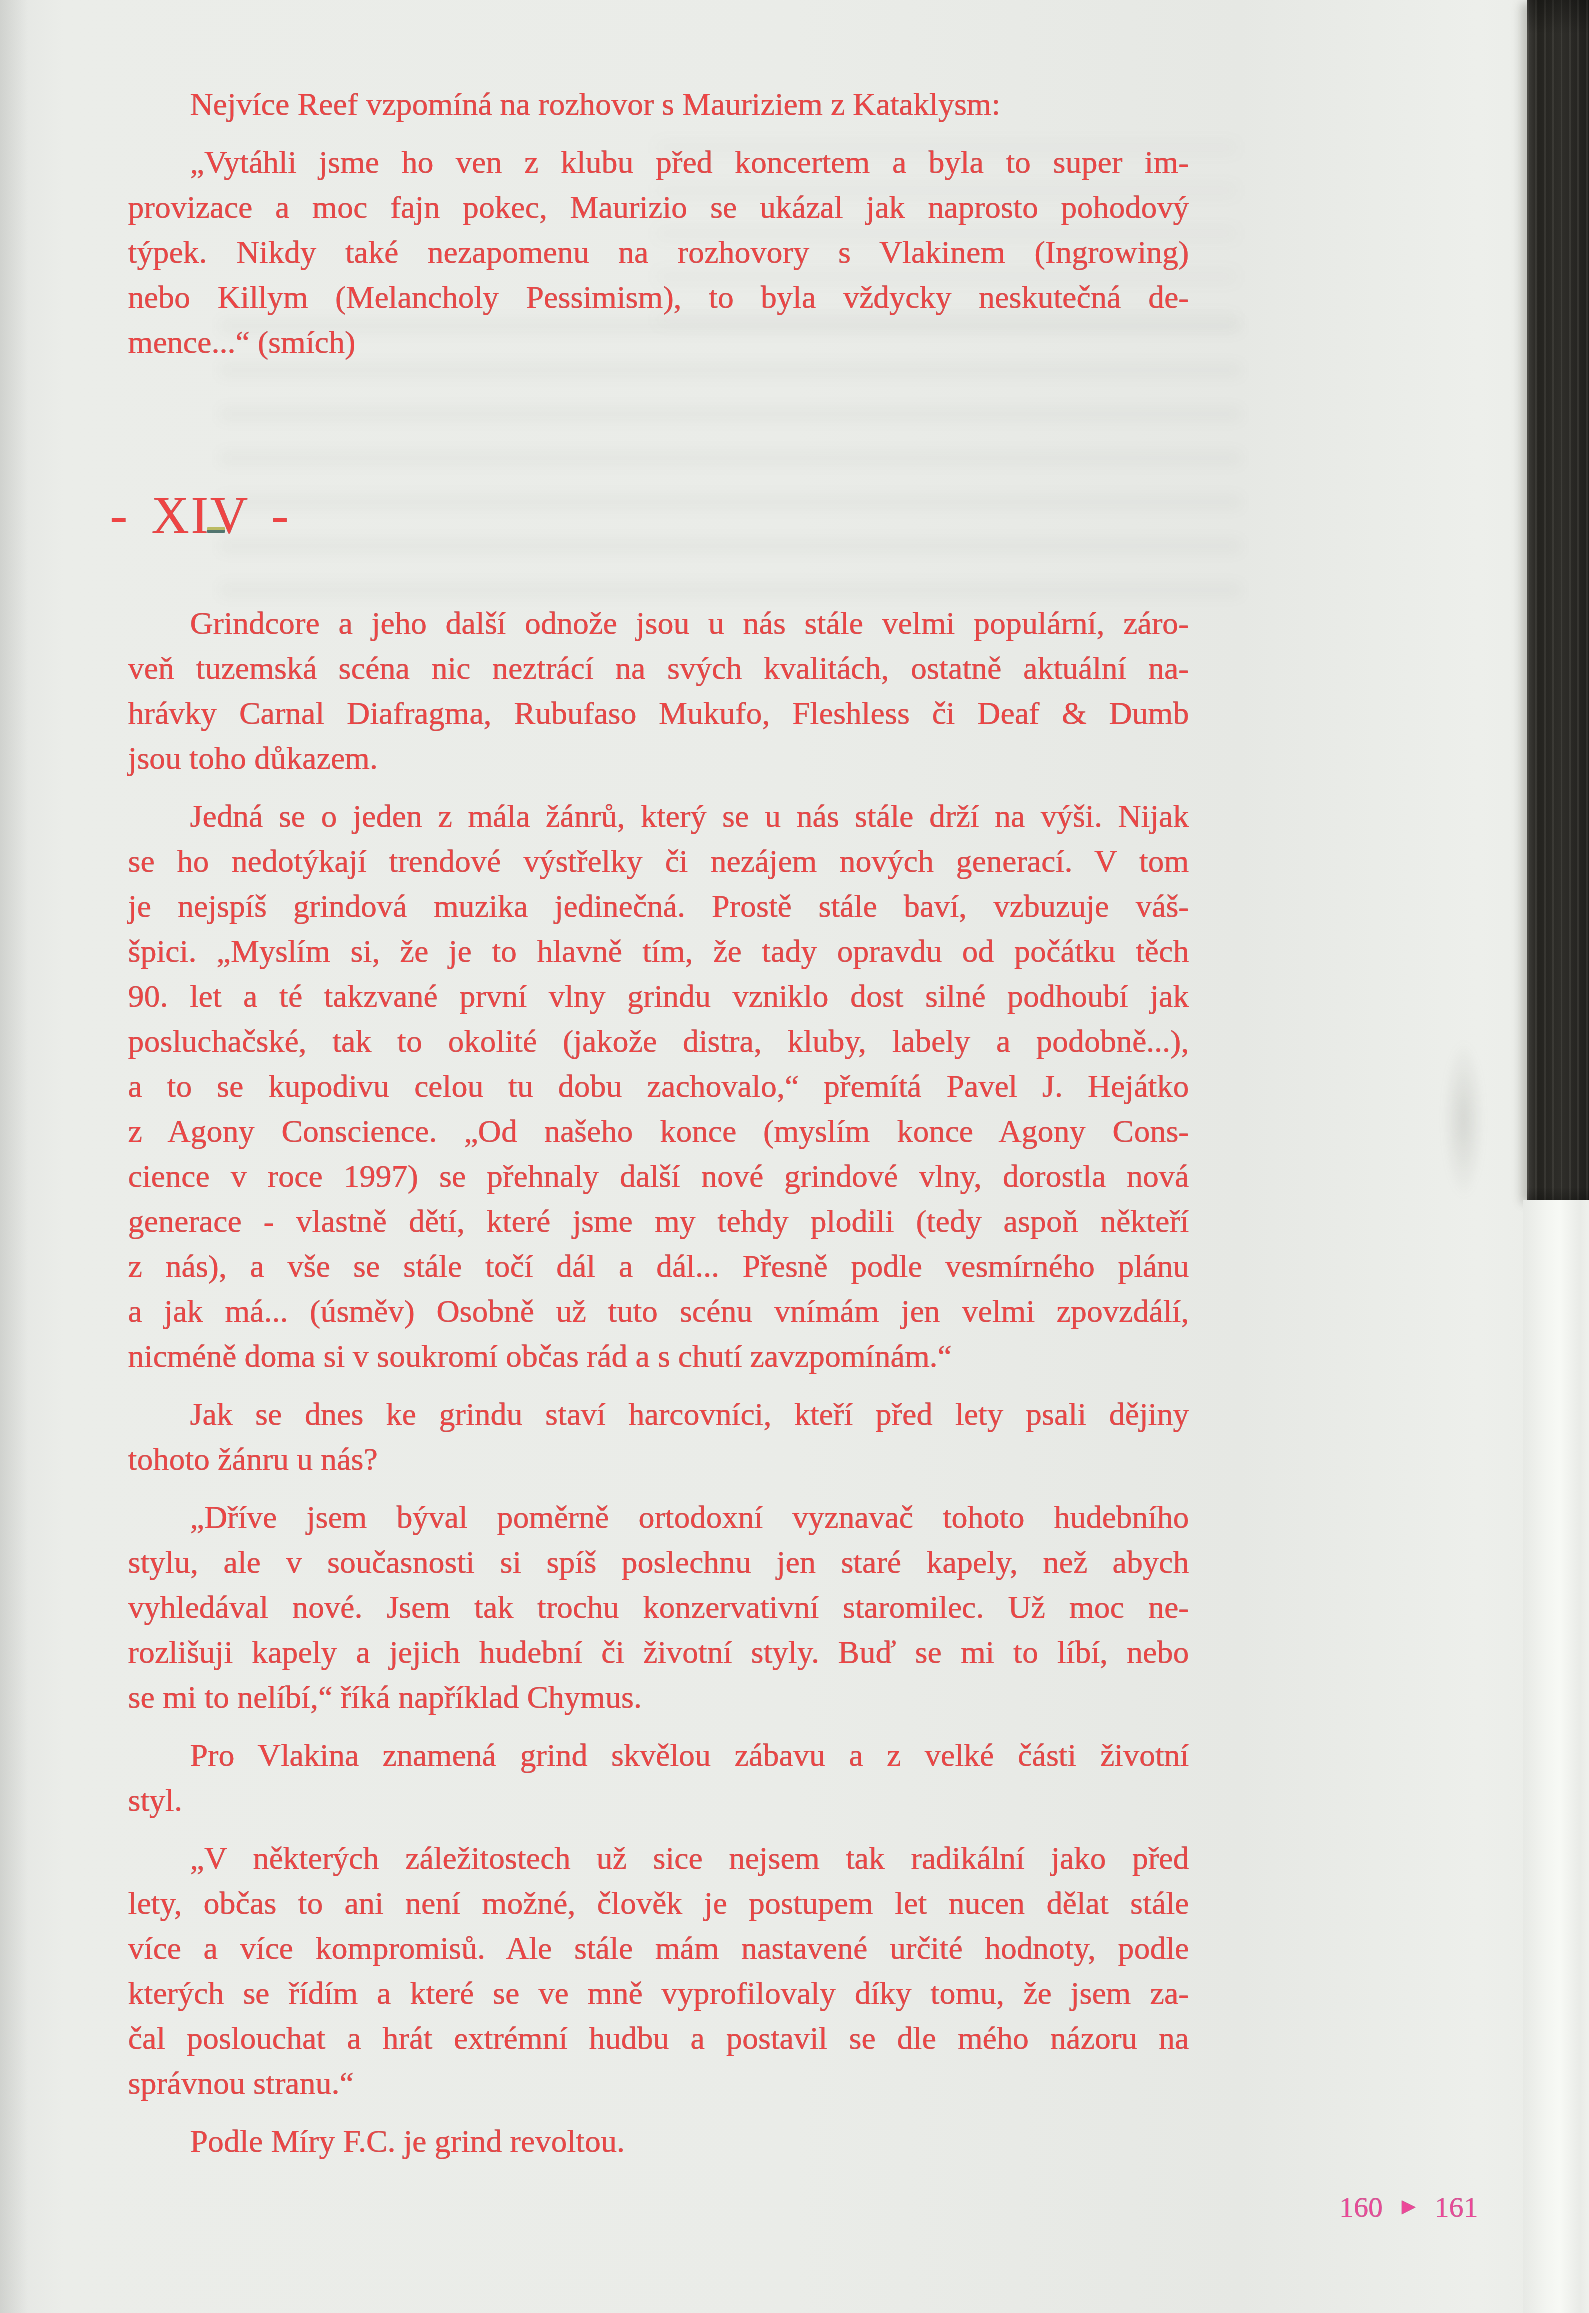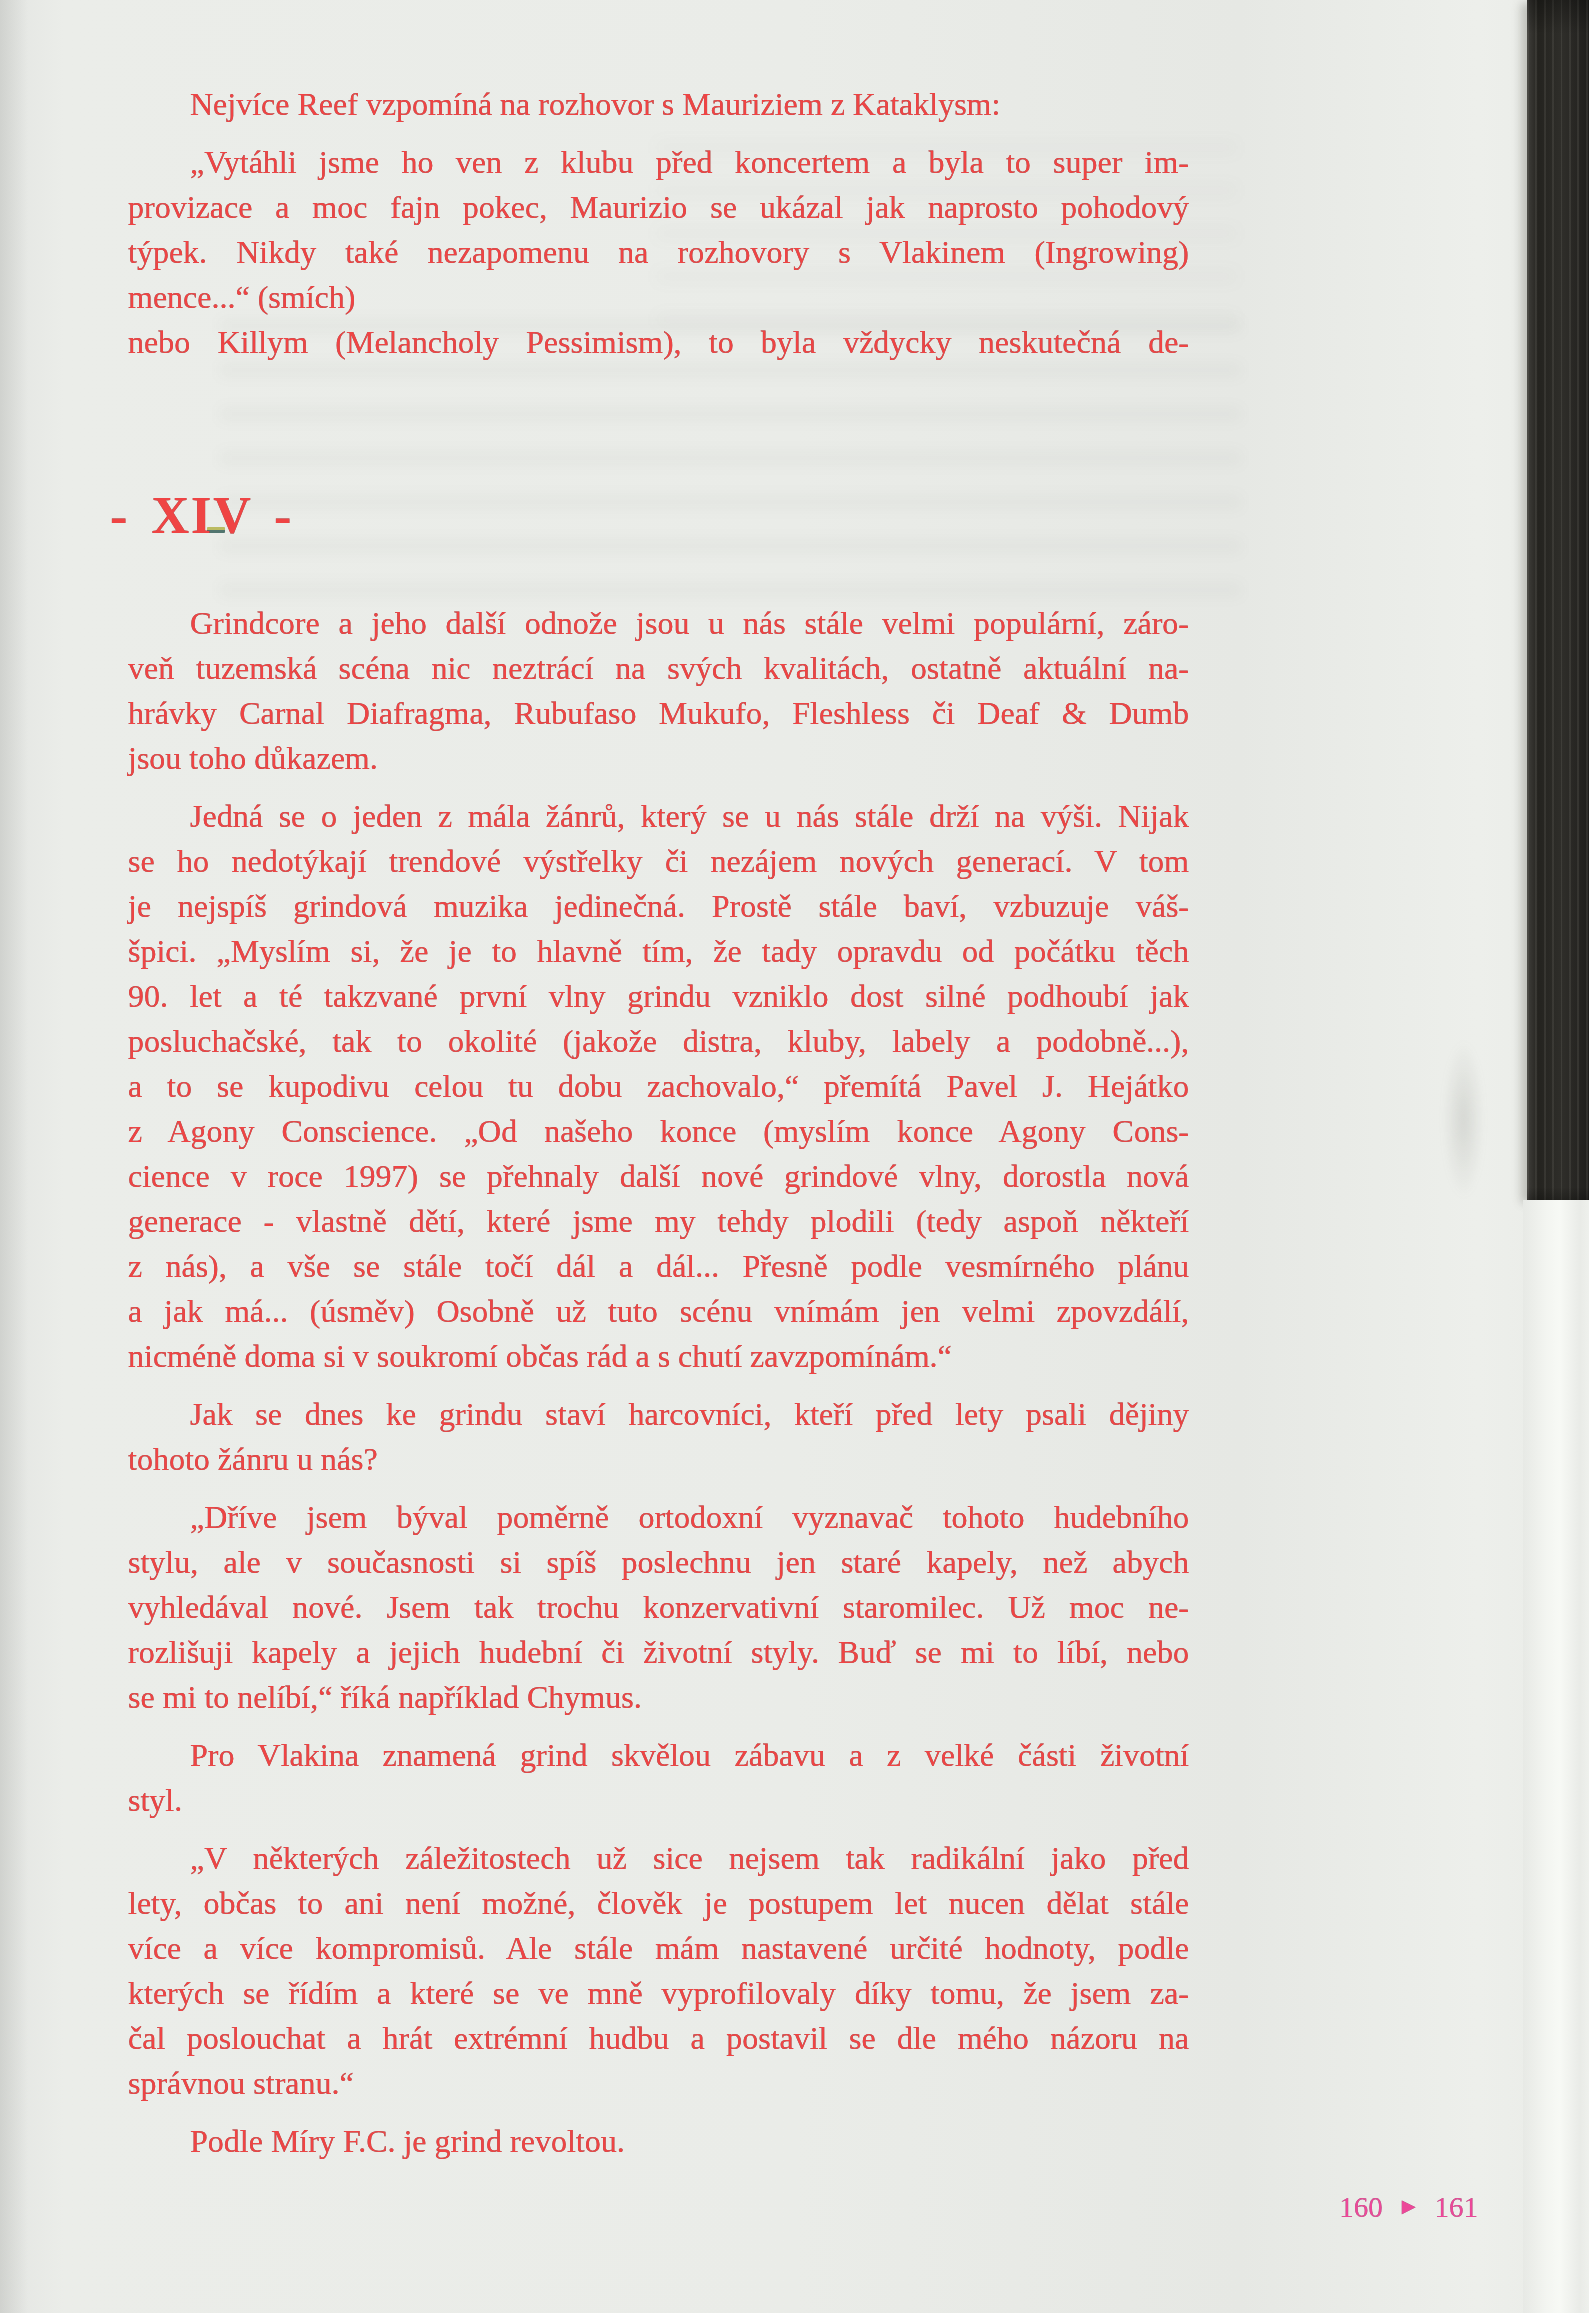--- a/index.html
+++ b/index.html
@@ -52,21 +52,21 @@
   .text-col{
     position:absolute; left:128px; top:82px; width:1061px;
     color:#ef4444; font-size:32px; line-height:45px;
     text-shadow:0 0 0.6px rgba(30,30,30,0.65);
   }
   .para{ margin:0 0 13px 0; }
   .line{ text-align:justify; text-align-last:justify; hyphens:none; }
   .line.end{ text-align-last:auto; }
   .line.first{ text-indent:62px; }
   .heading{
-    font-size:52px; line-height:62px; font-weight:700;
+    font-size:52px; line-height:62px; font-weight:400;
     letter-spacing:1.9px; word-spacing:7.5px;
     margin:120px 0 54px -18px;
   }
   .footer{
     position:absolute; top:2191px; right:112px;
     display:flex; align-items:center; gap:19px;
     color:#ec4899; font-size:29px; line-height:32px;
     text-shadow:0 0 0.6px rgba(30,30,30,0.6);
   }
   .footer .tri{ font-size:18px; line-height:32px; transform:translateY(-0.9px); }
@@ -83,22 +83,22 @@
 <div class="scan-artifact"></div>
 
 <div class="text-col">
     <div class="para">
       <div class="line first end">Nejvíce Reef vzpomíná na rozhovor s Mauriziem z Kataklysm:</div>
     </div>
     <div class="para">
       <div class="line first">„Vytáhli jsme ho ven z klubu před koncertem a byla to super im-</div>
       <div class="line">provizace a moc fajn pokec, Maurizio se ukázal jak naprosto pohodový</div>
       <div class="line">týpek. Nikdy také nezapomenu na rozhovory s Vlakinem (Ingrowing)</div>
+      <div class="line">nebo Killym (Melancholy Pessimism), to byla vždycky neskutečná de-</div>
       <div class="line end">mence...“ (smích)</div>
-      <div class="line">nebo Killym (Melancholy Pessimism), to byla vždycky neskutečná de-</div>
     </div>
     <div class="heading">- XIV -</div>
     <div class="para">
       <div class="line first">Grindcore a jeho další odnože jsou u nás stále velmi populární, záro-</div>
       <div class="line">veň tuzemská scéna nic neztrácí na svých kvalitách, ostatně aktuální na-</div>
       <div class="line">hrávky Carnal Diafragma, Rubufaso Mukufo, Fleshless či Deaf &amp; Dumb</div>
       <div class="line end">jsou toho důkazem.</div>
     </div>
     <div class="para">
       <div class="line first">Jedná se o jeden z mála žánrů, který se u nás stále drží na výši. Nijak</div>

